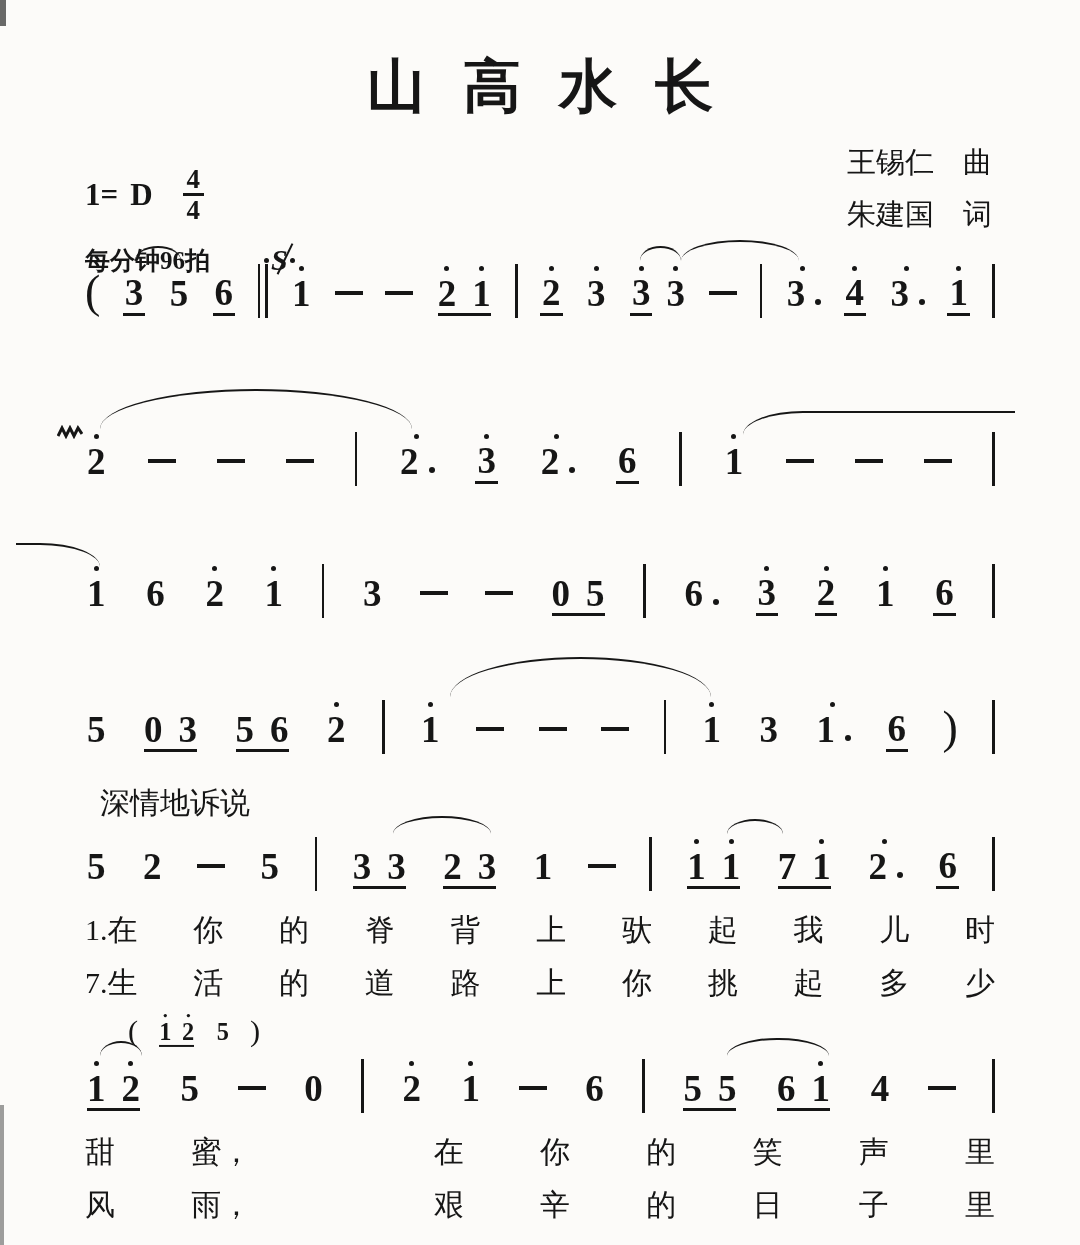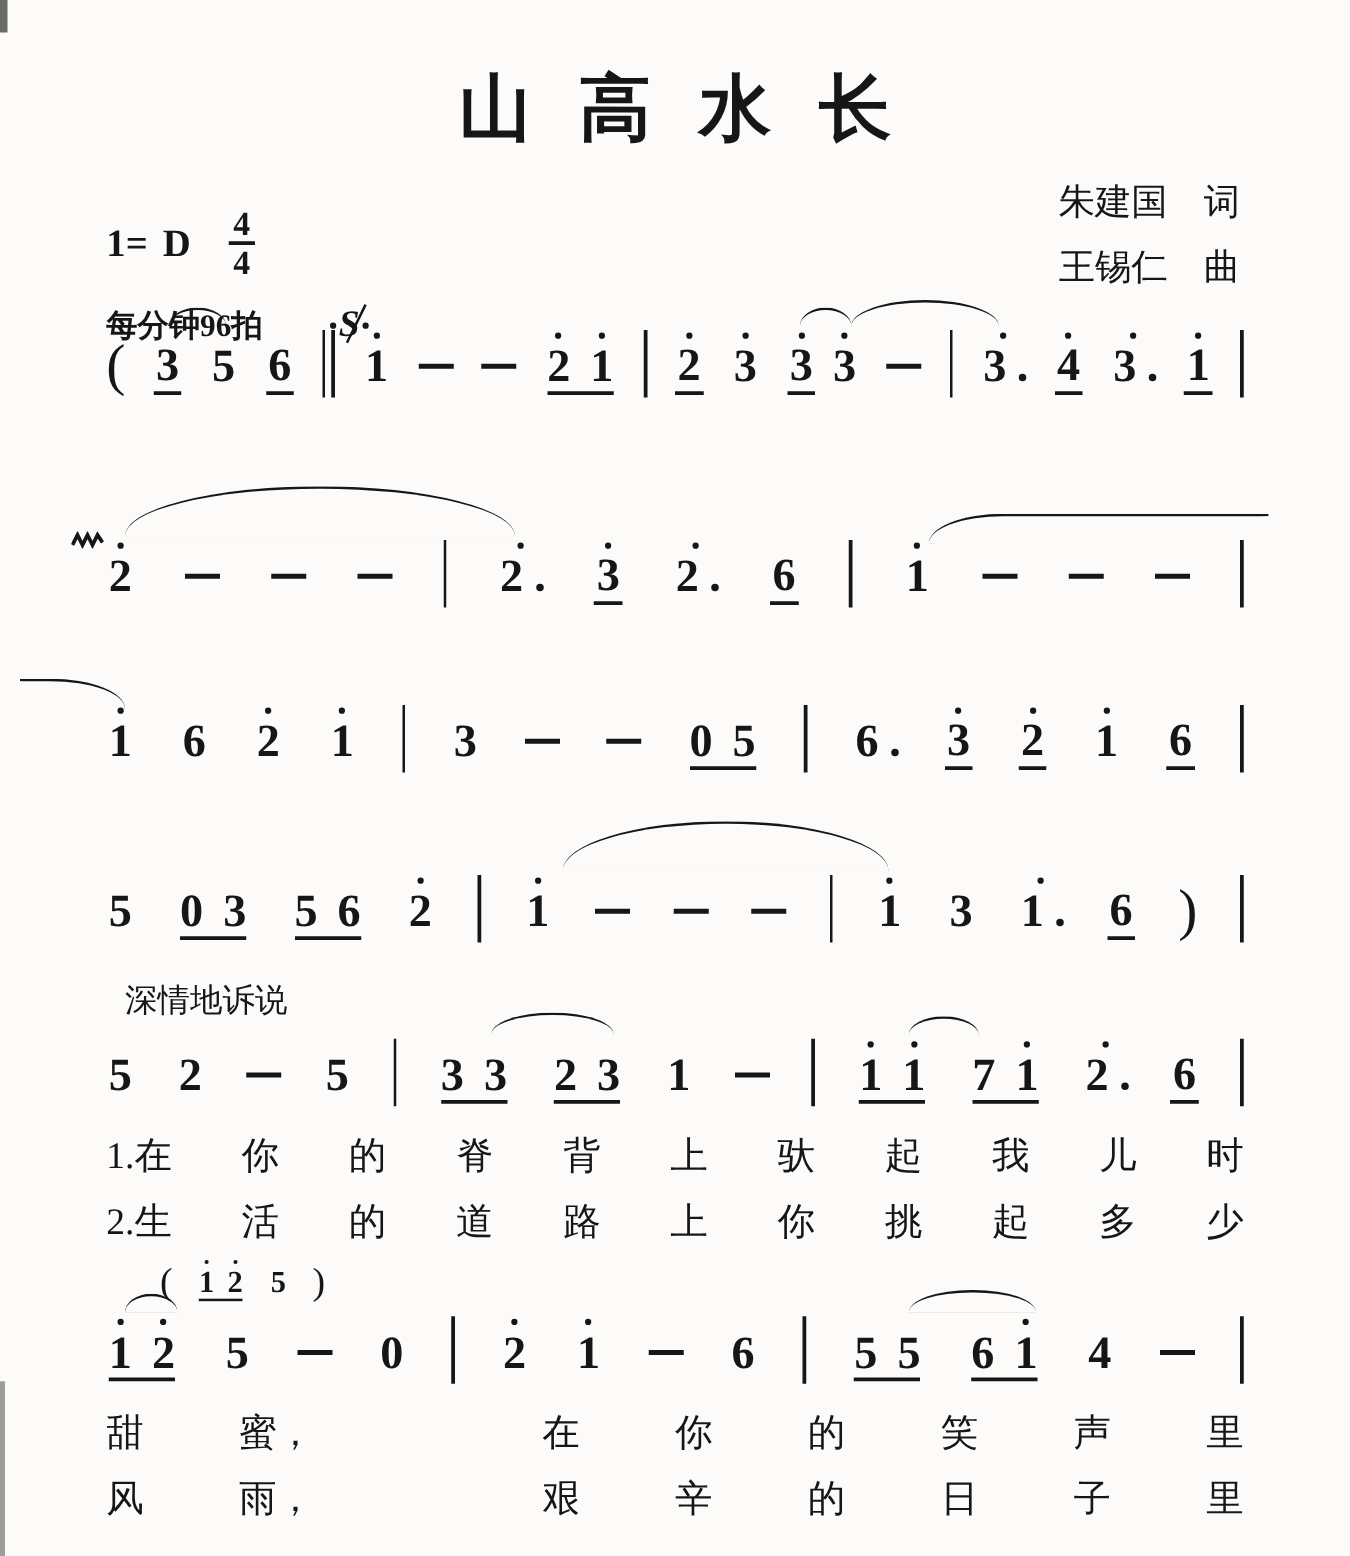--- a/index.html
+++ b/index.html
@@ -40,21 +40,21 @@
   .segno{ position:relative; display:inline-flex; align-items:center; margin-left:54px; }
   .segno .sdot{ width:5px; height:5px; border-radius:50%; background:var(--ink); }
   .segno .sletter{ font-size:30px; font-style:italic; font-weight:700; margin:0 2px; position:relative; }
   .segno .slash{ position:absolute; left:13px; top:-1px; width:2.2px; height:34px;
                  background:var(--ink); transform:rotate(26deg); }
   
   .systems{ position:absolute; top:255px; left:0; right:0; }
   .system-block{ position:relative; }
   .sys1{ margin-top:2px; } .sys2{ margin-top:100px; } .sys3{ margin-top:64px; }
   .sys4{ margin-top:68px; } .sys5{ margin-top:22px; } .sys6{ margin-top:48px; }
-  .expression{ font-size:26px; margin:0 12px 6px 100px; font-weight:500; }
+  .expression{ font-size:30px; margin:0 12px 6px 100px; font-weight:500; }
   .note-row{
     position:relative; display:flex; justify-content:space-between;
     align-items:flex-start; width:910px; margin-left:85px; height:68px;
   }
   .note{ position:relative; display:flex; flex-direction:column; align-items:center; height:68px; }
   .oct-top{ height:14px; display:flex; align-items:flex-end; justify-content:center; gap:2px; padding-bottom:2px; }
   .odot{ display:block; width:5px; height:5px; border-radius:50%; background:var(--ink); }
   .mid{ height:42px; display:flex; align-items:center; }
   .digit-wrap{ display:block; font-size:37px; font-weight:700; line-height:40px; padding:0 2px; }
   .u1{ border-bottom:3px solid var(--ink); }
@@ -86,22 +86,22 @@
   .smudge-bl{ position:absolute; left:0; bottom:0; width:4px; height:140px; background:#2b2b2b; opacity:.45; }
 </style>
 </head>
 <body>
 
 <div class="page">
 
   <div class="title">山高水长</div>
 
   <div class="credits">
+    <div>王锡仁　曲</div>
     <div>朱建国　词</div>
-    <div>王锡仁　曲</div>
   </div>
 
   <div class="keyline">
     <span class="kp">1=</span>
     <span class="kt">D</span>
     <span class="frac">
       <span class="num">4</span>
       <span class="den">4</span>
     </span>
   </div>
@@ -660,21 +660,21 @@
           <span class="syll">脊</span>
           <span class="syll">背</span>
           <span class="syll">上</span>
           <span class="syll">驮</span>
           <span class="syll">起</span>
           <span class="syll">我</span>
           <span class="syll">儿</span>
           <span class="syll">时</span>
         </div>
         <div class="lyric-row">
-          <span class="syll">2.生</span>
+          <span class="syll">7.生</span>
           <span class="syll">活</span>
           <span class="syll">的</span>
           <span class="syll">道</span>
           <span class="syll">路</span>
           <span class="syll">上</span>
           <span class="syll">你</span>
           <span class="syll">挑</span>
           <span class="syll">起</span>
           <span class="syll">多</span>
           <span class="syll">少</span>

